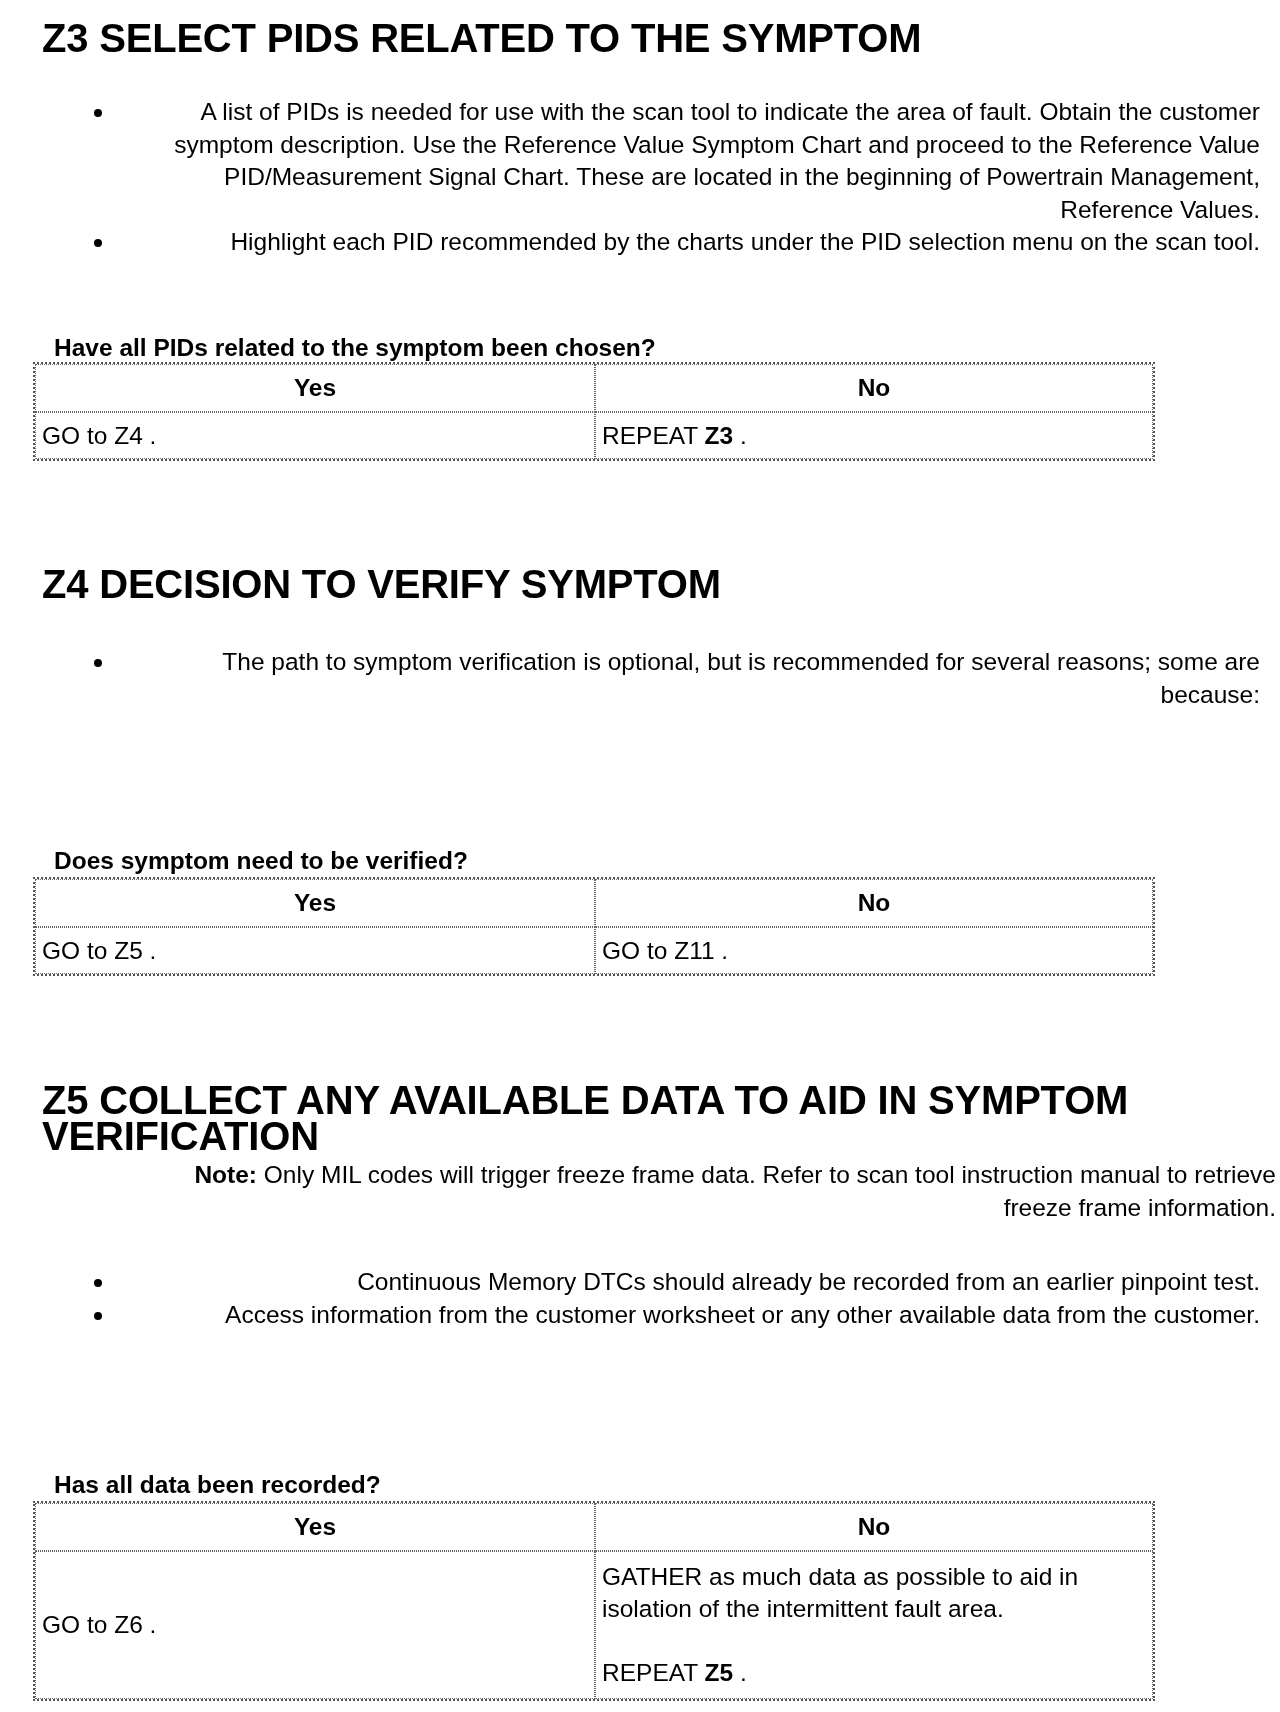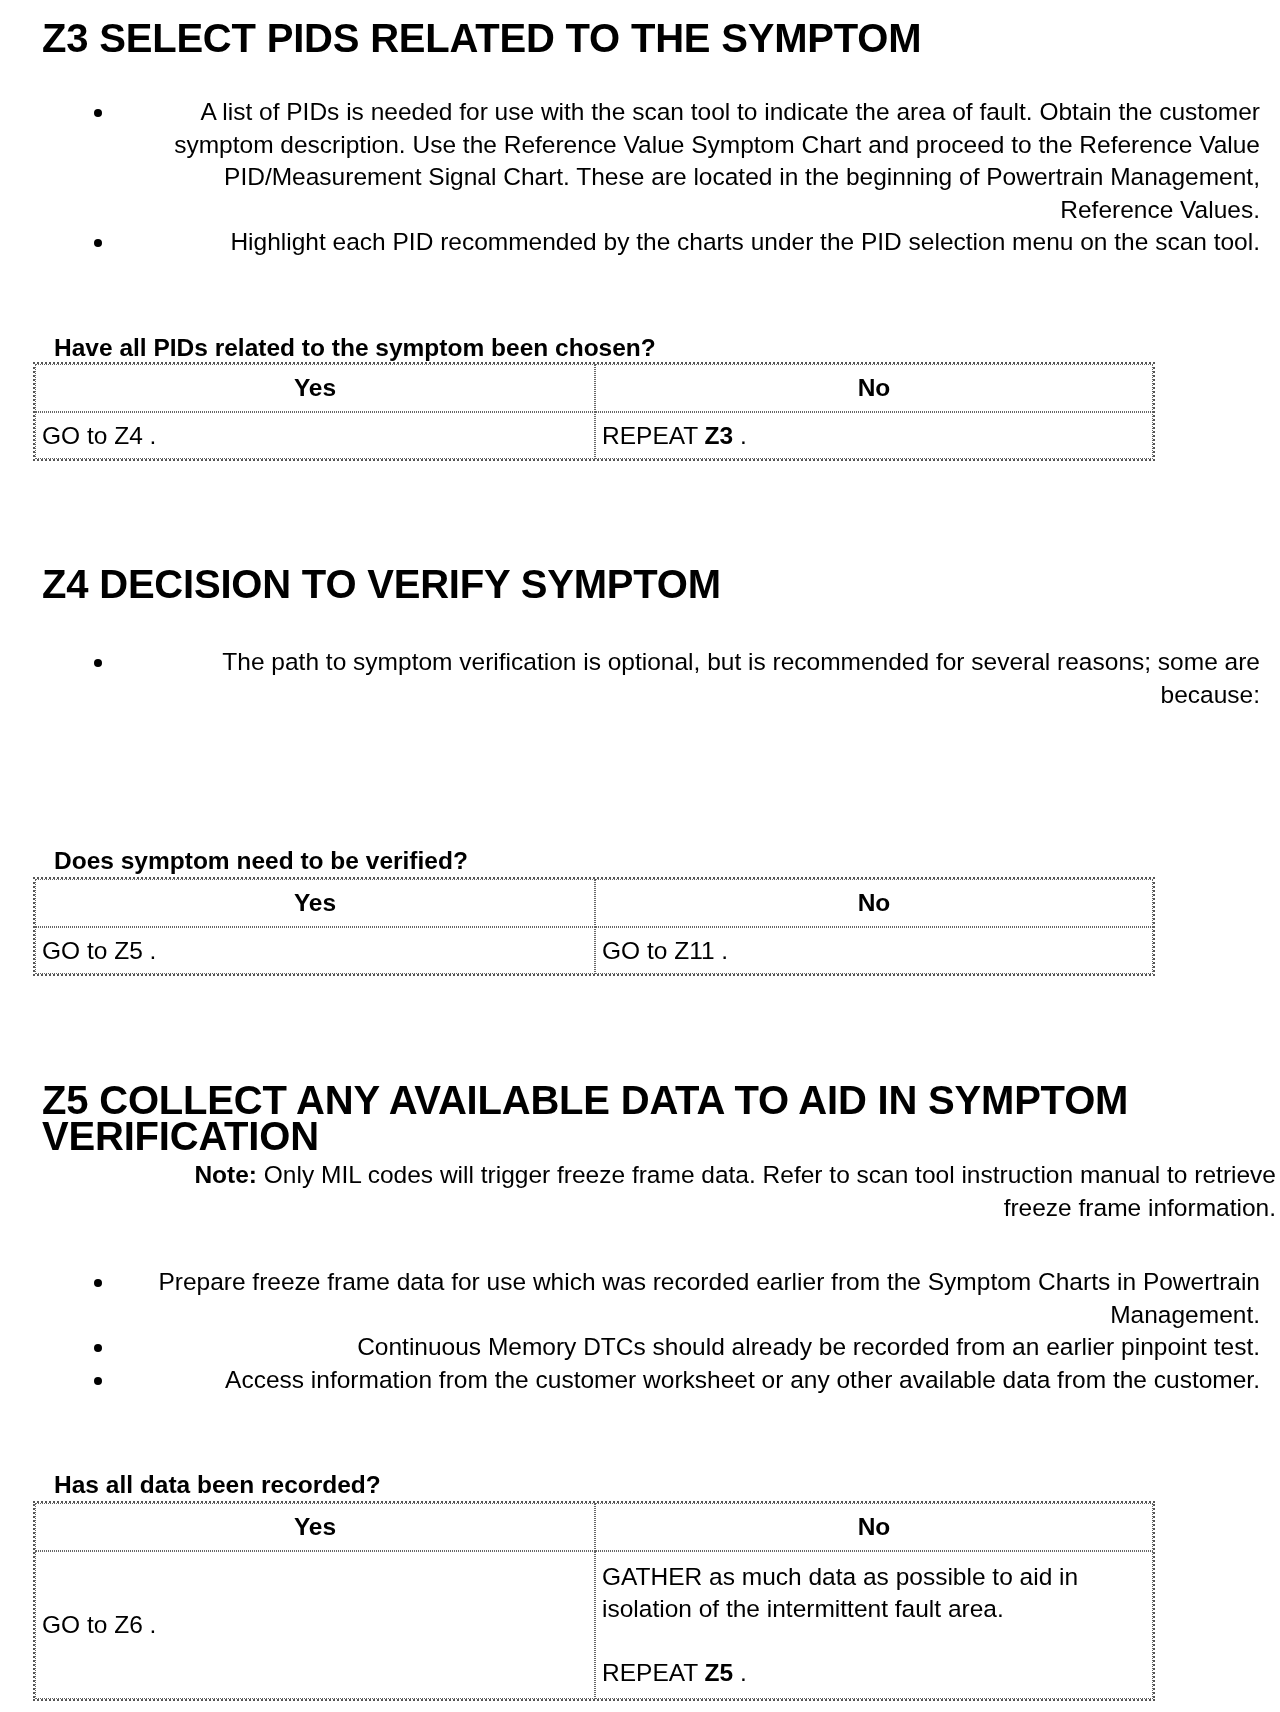--- a/index.html
+++ b/index.html
@@ -98,21 +98,20 @@
   </table>
 
 <h2 class="abs heading" style="top:1082px;">Z5 COLLECT ANY AVAILABLE DATA TO AID IN SYMPTOM VERIFICATION</h2>
 
 <div class="abs body-text note" style="top:1159px;">
   <span class="bold">Note:</span><span> Only MIL codes will trigger freeze frame data. Refer to scan tool instruction manual to retrieve freeze frame information.</span>
 </div>
 
 <div class="abs body-text" style="top:1266px; left:0; width:1260px;">
   <ul class="bullets">
-    <li><span class="dot"></span><span>Prepare freeze frame data for use which was recorded earlier from the Symptom Charts in Powertrain Management.</span></li>
     <li><span class="dot"></span><span>Continuous Memory DTCs should already be recorded from an earlier pinpoint test.</span></li>
     <li><span class="dot"></span><span>Access information from the customer worksheet or any other available data from the customer.</span></li>
   </ul>
 </div>
 
 <div class="abs question" style="top:1471px;">Has all data been recorded?</div>
 
 <table class="yn" style="top:1501px;">
   <colgroup>
       <col class="c1">

